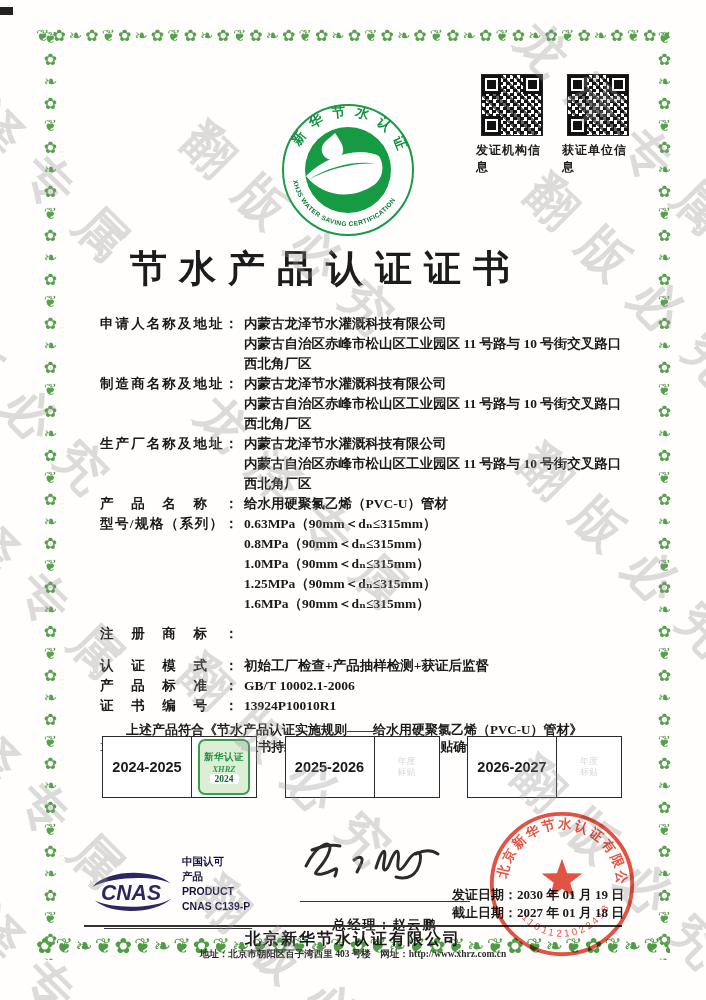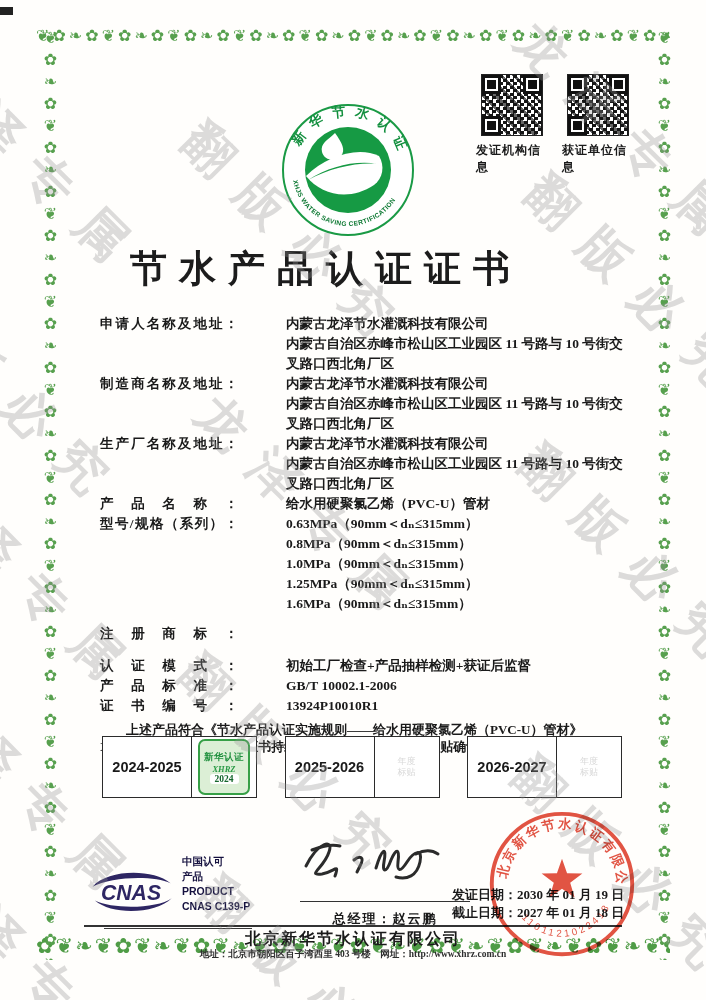--- a/index.html
+++ b/index.html
@@ -27,21 +27,21 @@
       background-size:100% 100%,7px 7px;}
   .qr i{position:absolute;width:13px;height:13px;border:3px solid #111;background:#fff;display:block;}
   .qr i::after{content:"";position:absolute;inset:2px;background:#111;}
   .qr .tl{left:0;top:0;} .qr .tr{right:0;top:0;} .qr .bl{left:0;bottom:0;}
   .qr-label{margin-top:6px;font-size:12px;font-weight:700;letter-spacing:1px;}
   .title{position:absolute;left:0;top:244px;width:652px;text-align:center;z-index:1;
          font-family:"Liberation Sans","DejaVu Sans",sans-serif;
          font-size:37px;font-weight:700;letter-spacing:12px;color:#1c1c1c;}
   
   .fields{position:absolute;left:100px;top:314px;width:524px;z-index:1;font-size:13.5px;line-height:20px;}
-  .frow{display:flex;gap:42px;}
+  .frow{display:flex;}
   .flabel{width:138px;flex:none;font-weight:700;text-align:justify;text-align-last:justify;}
   .fval{flex:1;padding-left:6px;font-weight:700;}
   .mt10{margin-top:10px;} .mt12{margin-top:12px;}
   .statement{margin-top:5px;font-size:13px;line-height:17px;font-weight:700;}
   .statement .ind{text-indent:2em;}
   
   .ytable{position:absolute;left:102px;top:736px;width:520px;height:62px;display:flex;z-index:1;}
   .ybox{display:flex;border:1.5px solid #2b2b2b;height:62px;box-sizing:border-box;background:#fff;}
   .ygap{width:30px;}
   .ycell{width:88px;display:flex;align-items:center;justify-content:center;
@@ -53,21 +53,21 @@
   .sticker .s2{font-size:8.5px;font-style:italic;font-weight:700;color:#2a9a45;}
   .sticker .s3{font-size:9.5px;font-weight:700;color:#14662c;background:#ffffff;border-radius:3px;padding:0 5px;}
   .yph{display:flex;flex-direction:column;align-items:center;font-size:9px;line-height:11px;color:#d8d8d8;}
   
   .cnas{position:absolute;left:88px;top:854px;z-index:1;}
   .cnas svg{position:absolute;left:0;top:10px;}
   .cnas-lines{position:absolute;left:94px;top:0;width:110px;font-size:10.5px;line-height:15px;font-weight:700;color:#15113f;}
   .cnas-rule{position:absolute;left:16px;top:74px;width:148px;border-top:1.5px solid #3a3a3a;}
   .sig-svg{position:absolute;left:288px;top:820px;z-index:1;}
   .manager{position:absolute;left:300px;top:901px;width:170px;z-index:1;border-top:1.5px solid #333;
-           text-align:center;font-size:13px;font-weight:700;letter-spacing:2px;padding-top:8px;font-family:Liberation Mono, monospace;}
+           text-align:center;font-size:13px;font-weight:700;letter-spacing:2px;padding-top:14px;font-family:Liberation Mono, monospace;}
   .long-rule{position:absolute;left:84px;top:925px;width:538px;border-top:2px solid #333;z-index:1;}
   .issuer{position:absolute;left:0;top:929px;width:706px;text-align:center;z-index:1;
           font-size:16px;font-weight:700;letter-spacing:2px;}
   .addr{position:absolute;left:0;top:948px;width:706px;text-align:center;z-index:6;
         font-size:9.5px;font-weight:700;color:#2f2f2f;}
   .dates{position:absolute;left:452px;top:886px;z-index:4;font-size:13px;font-weight:700;line-height:18px;}
   .seal{position:absolute;left:484px;top:808px;z-index:6;opacity:.88;mix-blend-mode:multiply;}
   .artifact{position:absolute;left:0px;top:7px;width:13px;height:8px;background:#222;z-index:1;}
 </style>
 </head>

